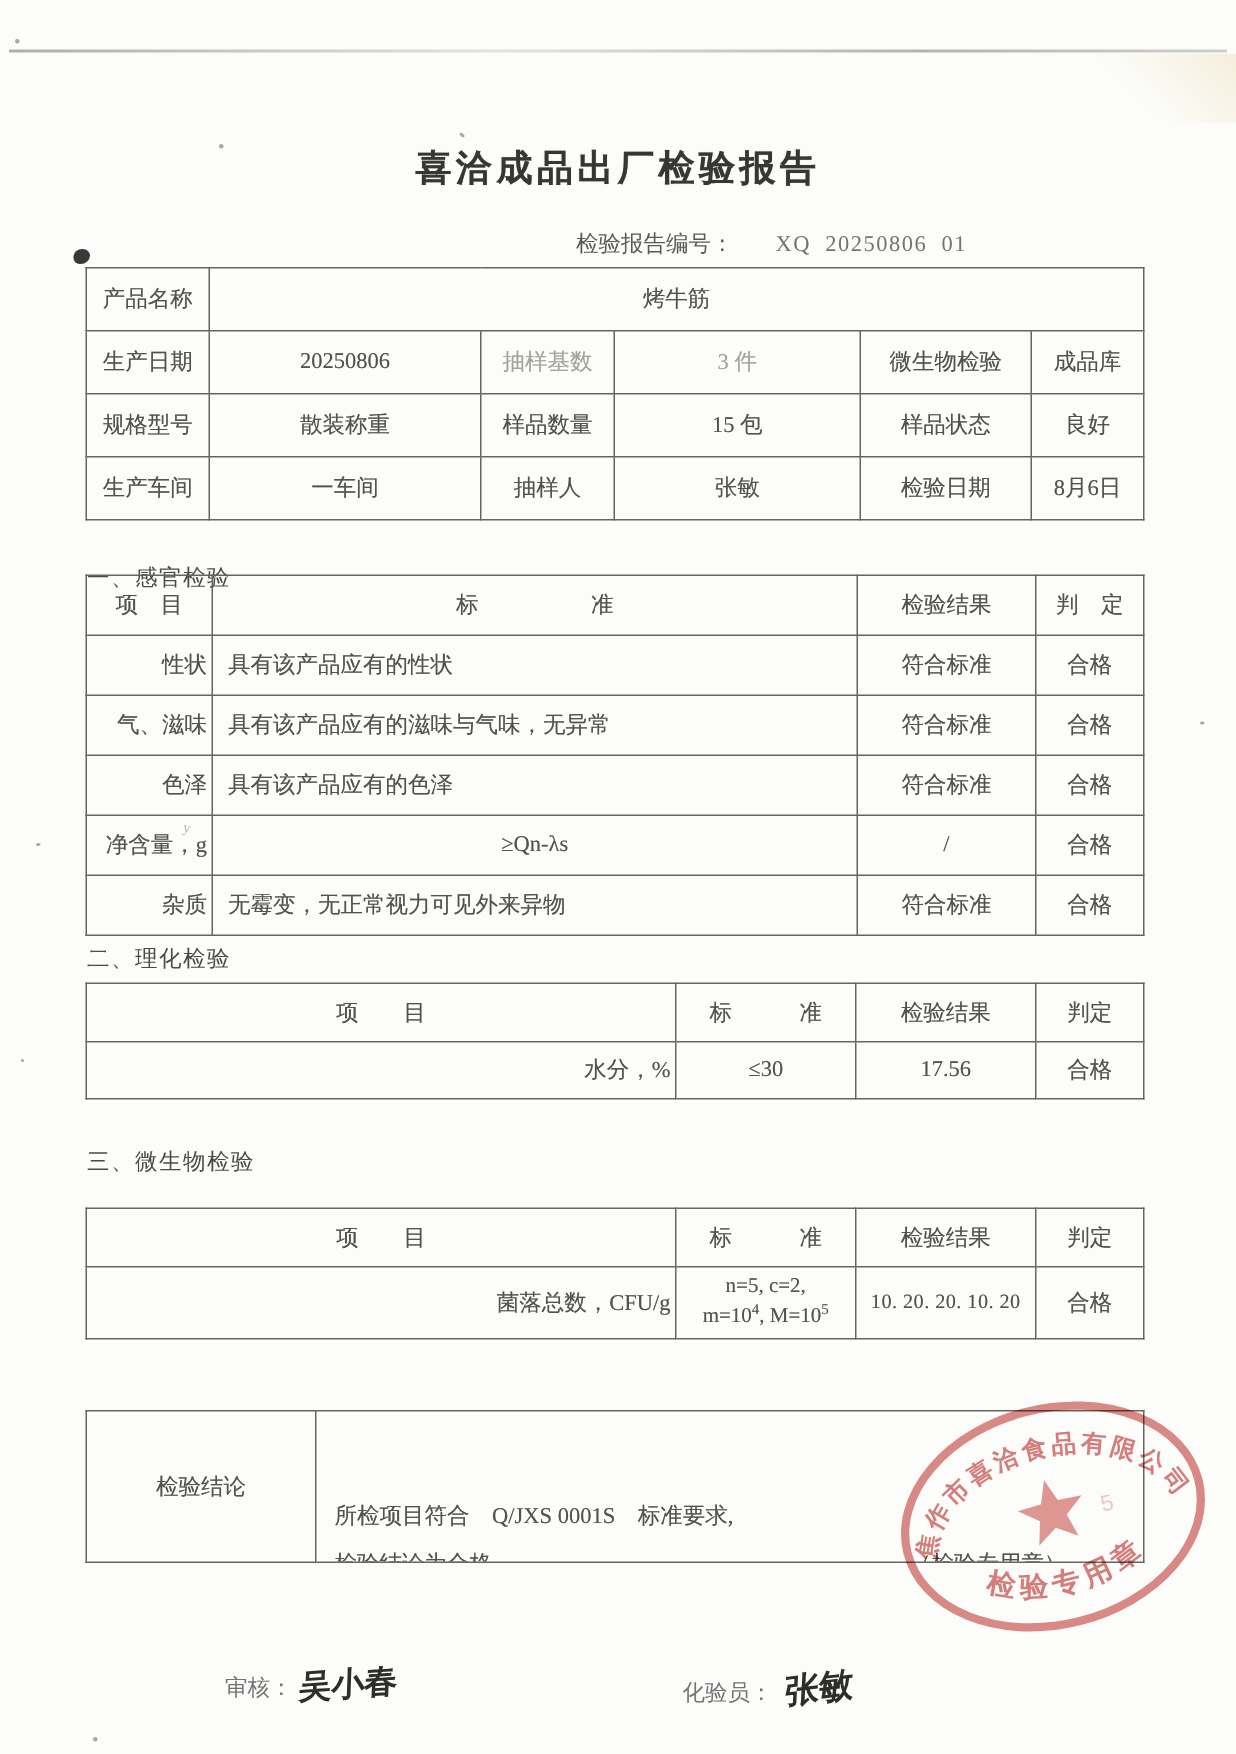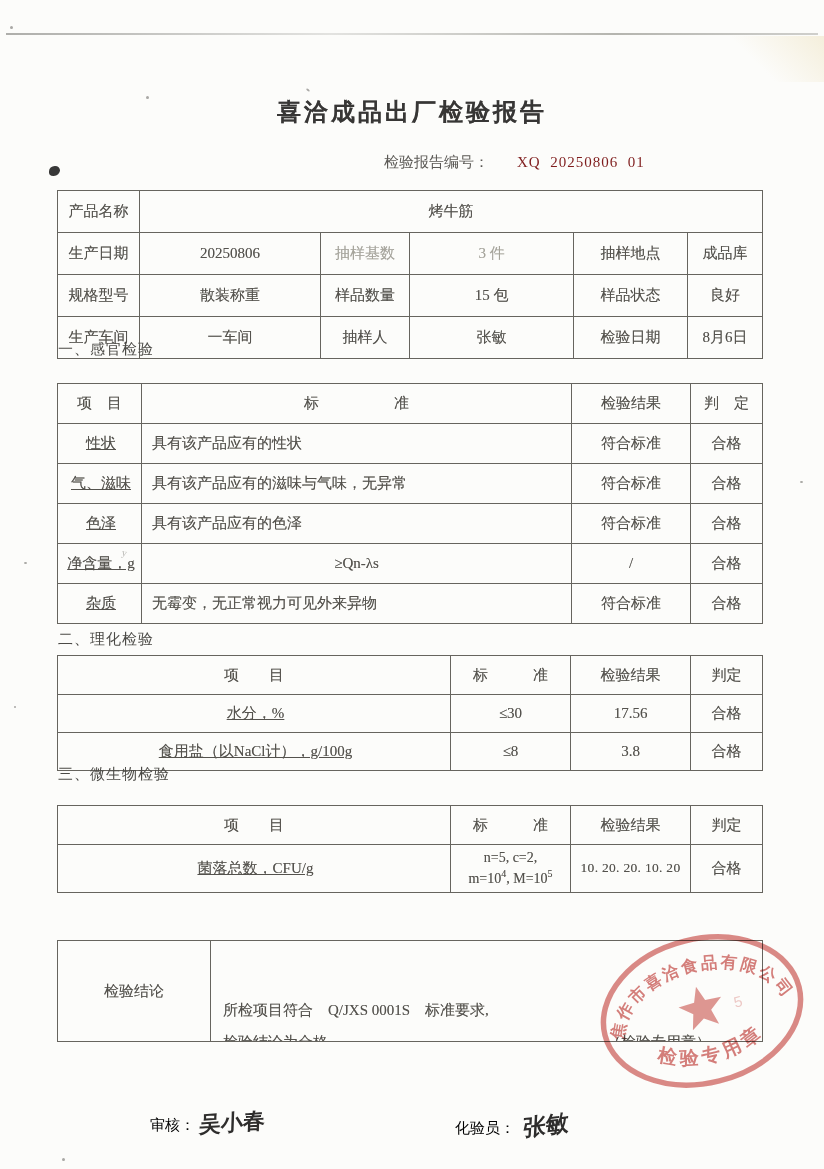--- a/index.html
+++ b/index.html
@@ -23,45 +23,45 @@
   .blob { left:49px; top:166px; width:11px; height:10px; background:#1c1c1c;
     border-radius:55% 45% 60% 40%; opacity:.88; }
   .speck { background:#55544f; border-radius:50%; opacity:.5; }
 
   
   .title { top:96px; left:0; width:100%; text-align:center;
     font-family:"Liberation Sans", sans-serif;
     font-size:24px; font-weight:bold; letter-spacing:3px; color:#373635;
     text-shadow:0 0 .5px rgba(55,54,53,.6); }
   .report-no { top:153px; left:384px; font-size:15px; color:#5b5955; white-space:pre; }
-  .report-no .val { margin-left:28px; letter-spacing:1px; color:#7f1d1d; }
+  .report-no .val { margin-left:28px; letter-spacing:1px; color:#737373; }
 
   
   .sec-head { left:58px; font-size:15px; color:#4b4a46; letter-spacing:1px; }
 
   
   table { position:absolute; left:57px; border-collapse:collapse; table-layout:fixed; }
   td { border:1.4px solid #66645e; font-size:15px; color:#54524d;
        text-align:center; vertical-align:middle; padding:2px 3px;
        text-shadow:0 0 .4px rgba(84,82,77,.5); overflow:hidden; }
-  td.al { text-align:center; padding-left:6px;text-decoration:underline; }
+  td.al { text-align:right; padding-left:6px; }
   td.al2 { text-align:left; padding-left:10px; }
   .faint { color:rgba(165,163,150,.62); filter:blur(.3px); }
   sup { font-size:10px; }
   .std2 { font-size:14px; line-height:1.3; }
   .res2 { font-size:13.5px; line-height:1.35; letter-spacing:.3px; }
 
   
   .concl-cell { position:relative; height:100%; }
   .concl-line1 { position:absolute; left:12px; top:10px; font-size:15px; white-space:pre; }
   .concl-line2 { position:absolute; left:12px; top:42px; font-size:15px; }
   .seal-note  { position:absolute; left:395px; top:42px; font-size:15px; }
 
   
-  .footer-label { font-size:15px; color:#000000;margin-top:20px; }
+  .footer-label { font-size:15px; color:#737373;margin-top:20px; }
   .sig { display:inline-block; font-weight:700; color:#2e2d2c;
     font-family:"Liberation Serif", serif; }
   .sig-wu { font-size:22px; transform:rotate(-4deg) skewX(-6deg); margin-left:4px; }
   .sig-zhang { font-size:23px; transform:rotate(-7deg) skewX(-10deg); margin-left:8px; }
 
   
   .stamp { left:583px; top:922px; width:238px; height:178px; mix-blend-mode:multiply; opacity:.92; }
 
   .zaz-mark { left:122px; top:547px; font-size:10px; color:#8b8a84; opacity:.6;
     transform:rotate(12deg); }
@@ -76,40 +76,40 @@
 <div class="abs speck" style="left:306px;top:89px;width:4px;height:2px;transform:rotate(40deg);"></div>
 <div class="abs speck" style="left:146px;top:96px;width:3px;height:3px;"></div>
 <div class="abs speck" style="left:24px;top:562px;width:3px;height:2px;"></div>
 <div class="abs speck" style="left:14px;top:706px;width:2px;height:2px;"></div>
 <div class="abs speck" style="left:800px;top:481px;width:3px;height:2px;"></div>
 <div class="abs speck" style="left:62px;top:1158px;width:3px;height:3px;"></div>
 
 <div class="abs title">喜洽成品出厂检验报告</div>
 <div class="abs report-no"><span>检验报告编号：</span><span class="val">XQ  20250806  01</span></div>
 
-<table style="top:178px; width:705px;margin-top:12px;">
+<table style="top:178px; width:705px;">
   <colgroup>
       <col style="width:82px">
       <col style="width:181px">
       <col style="width:89px">
       <col style="width:164px">
       <col style="width:114px">
       <col style="width:75px">
     </colgroup>
   <tbody>
       <tr style="height:42px">
     <td>产品名称</td>
     <td colspan="5">烤牛筋</td>
   </tr>
   <tr style="height:42px">
     <td>生产日期</td>
     <td>20250806</td>
     <td class="faint">抽样基数</td>
     <td class="faint">3 件</td>
-    <td>抽样地点</td>
+    <td>微生物检验</td>
     <td>成品库</td>
   </tr>
   <tr style="height:42px">
     <td>规格型号</td>
     <td>散装称重</td>
     <td>样品数量</td>
     <td>15 包</td>
     <td>样品状态</td>
     <td>良好</td>
   </tr>
@@ -117,21 +117,21 @@
     <td>生产车间</td>
     <td>一车间</td>
     <td>抽样人</td>
     <td>张敏</td>
     <td>检验日期</td>
     <td>8月6日</td>
   </tr>
 </tbody>
   </table>
 
-<div class="abs sec-head" style="top:340px;text-align:center;">一、感官检验</div>
+<div class="abs sec-head" style="top:376px;text-align:center;">一、感官检验</div>
 <div class="abs zaz-mark">y</div>
 
 <table style="top:383px; width:705px;">
   <colgroup>
       <col style="width:84px">
       <col style="width:430px">
       <col style="width:119px">
       <col style="width:72px">
     </colgroup>
   <tbody>
@@ -187,26 +187,20 @@
       <tr style="height:39px">
     <td>项　　目</td>
     <td>标　　　准</td>
     <td>检验结果</td>
     <td>判定</td>
   </tr>
   <tr style="height:38px">
     <td class="al">水分，%</td>
     <td>≤30</td>
     <td>17.56</td>
-    <td>合格</td>
-  </tr>
-  <tr style="height:38px">
-    <td class="al">食用盐（以NaCl计），g/100g</td>
-    <td>≤8</td>
-    <td>3.8</td>
     <td>合格</td>
   </tr>
 </tbody>
   </table>
 
 <div class="abs sec-head" style="top:765px;">三、微生物检验</div>
 
 <table style="top:805px; width:705px;">
   <colgroup>
       <col style="width:393px">

